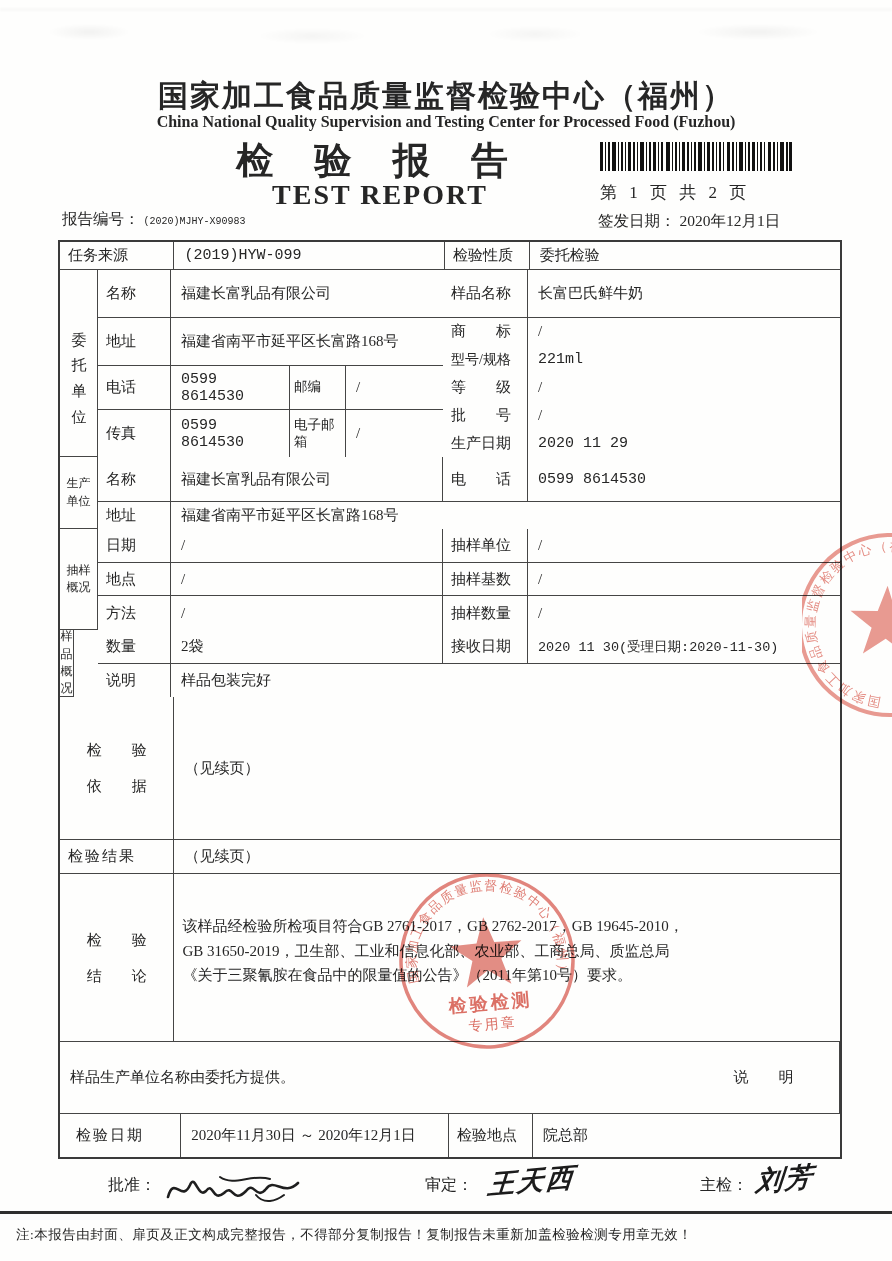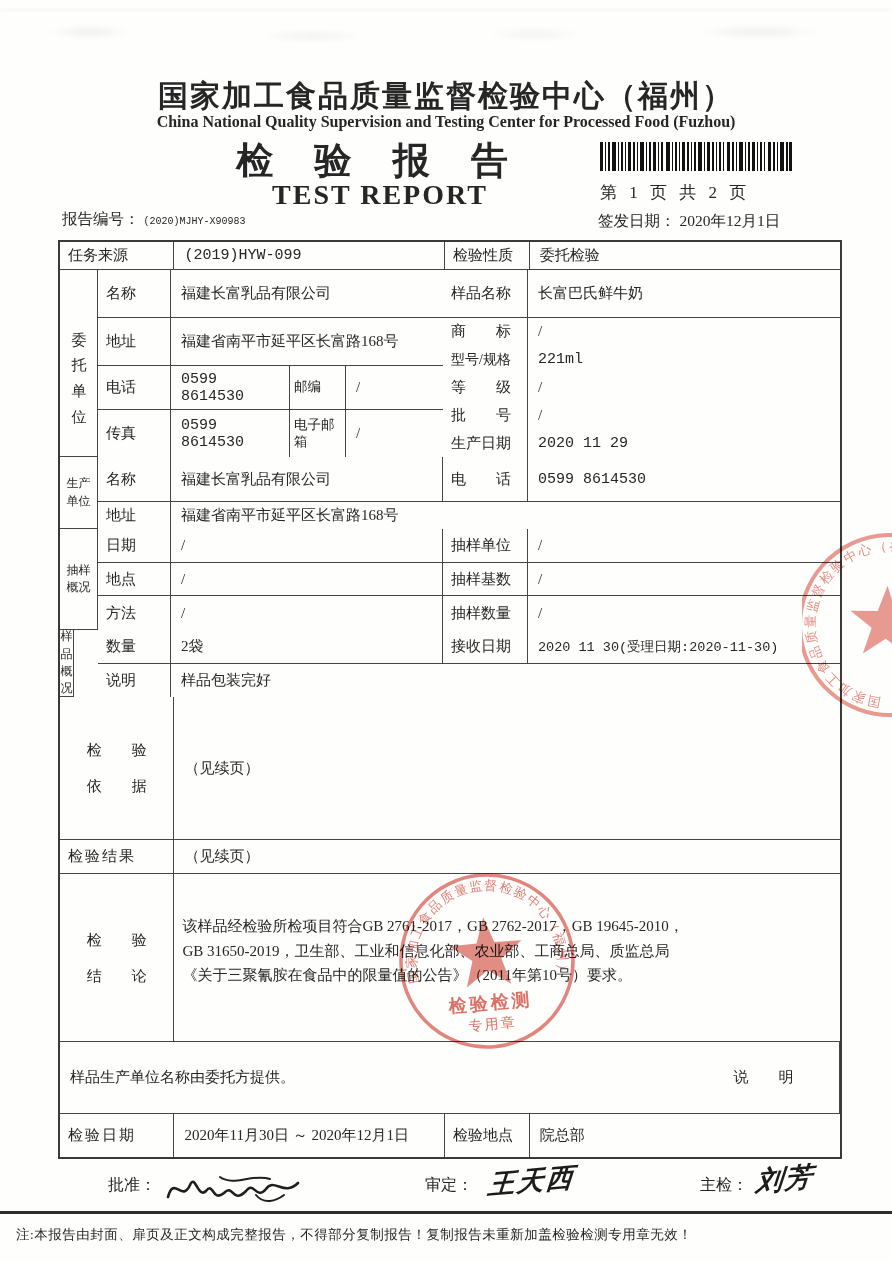--- a/index.html
+++ b/index.html
@@ -274,21 +274,21 @@
         <div>GB 31650-2019，卫生部、工业和信息化部、农业部、工商总局、质监总局</div>
         <div>《关于三聚氰胺在食品中的限量值的公告》（2011年第10号）要求。</div>
       </div>
     </div>
 
     <div class="row" style="height:72px;">
       <div class="c val last w669">样品生产单位名称由委托方提供。</div>
       <div class="c lab w115">说　　明</div>
     </div>
 
-    <div class="row rb0" style="height:43px;">
+    <div class="row rb0" style="height:43px;padding-left:8px;">
       <div class="c lab w115" style="letter-spacing:2px;">检验日期</div>
       <div class="c val w272">2020年11月30日 ～ 2020年12月1日</div>
       <div class="c lab w85">检验地点</div>
       <div class="c val last w312">院总部</div>
     </div>
   </div>
 
   <svg class="stamp" style="left:392px; top:866px;" width="190" height="190" viewBox="0 0 190 190">
     <g transform="translate(95,95) rotate(-5)" fill="none" stroke="#d6574b">
       <circle r="86" stroke-width="3.5" opacity=".85"></circle>

